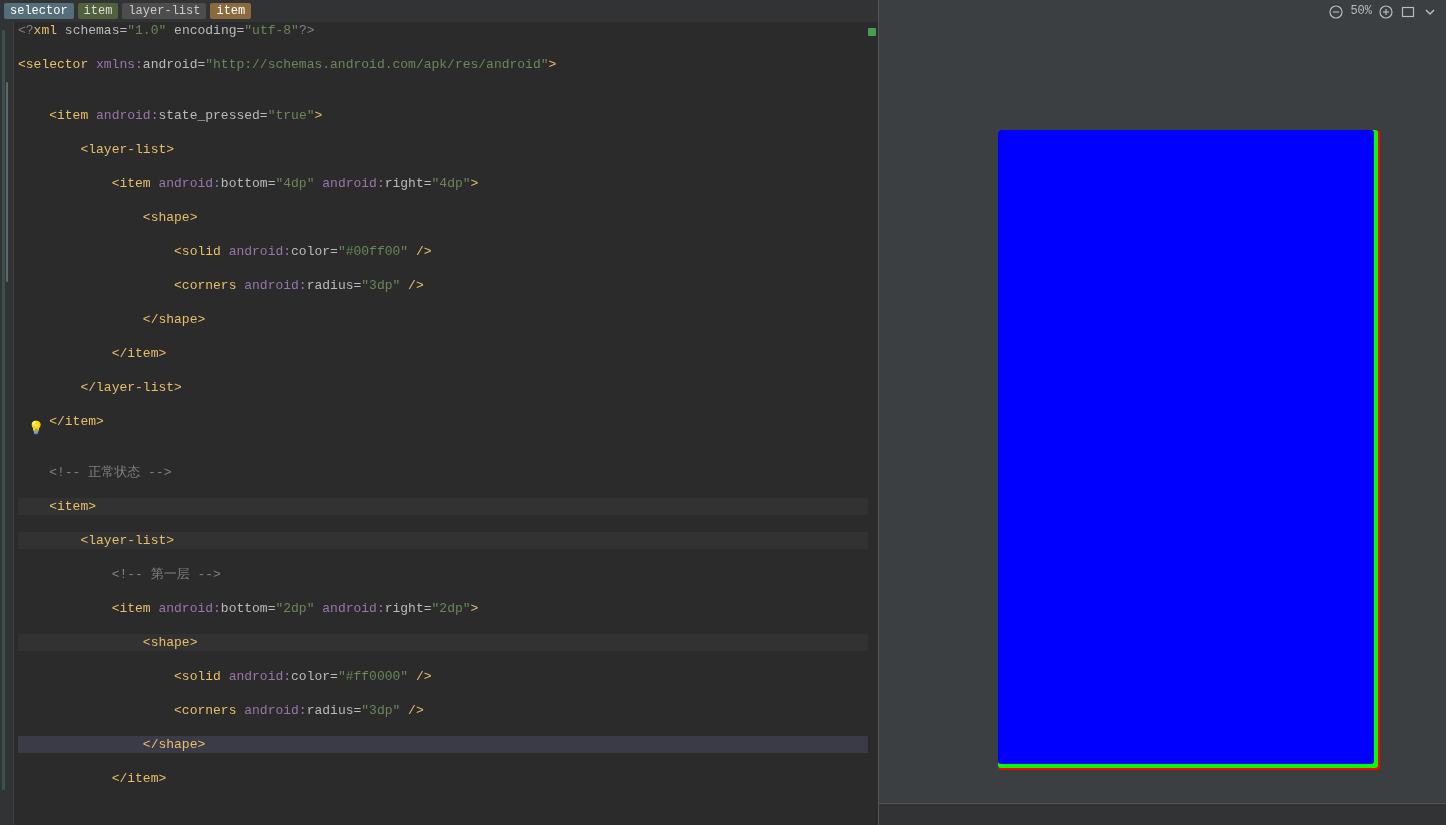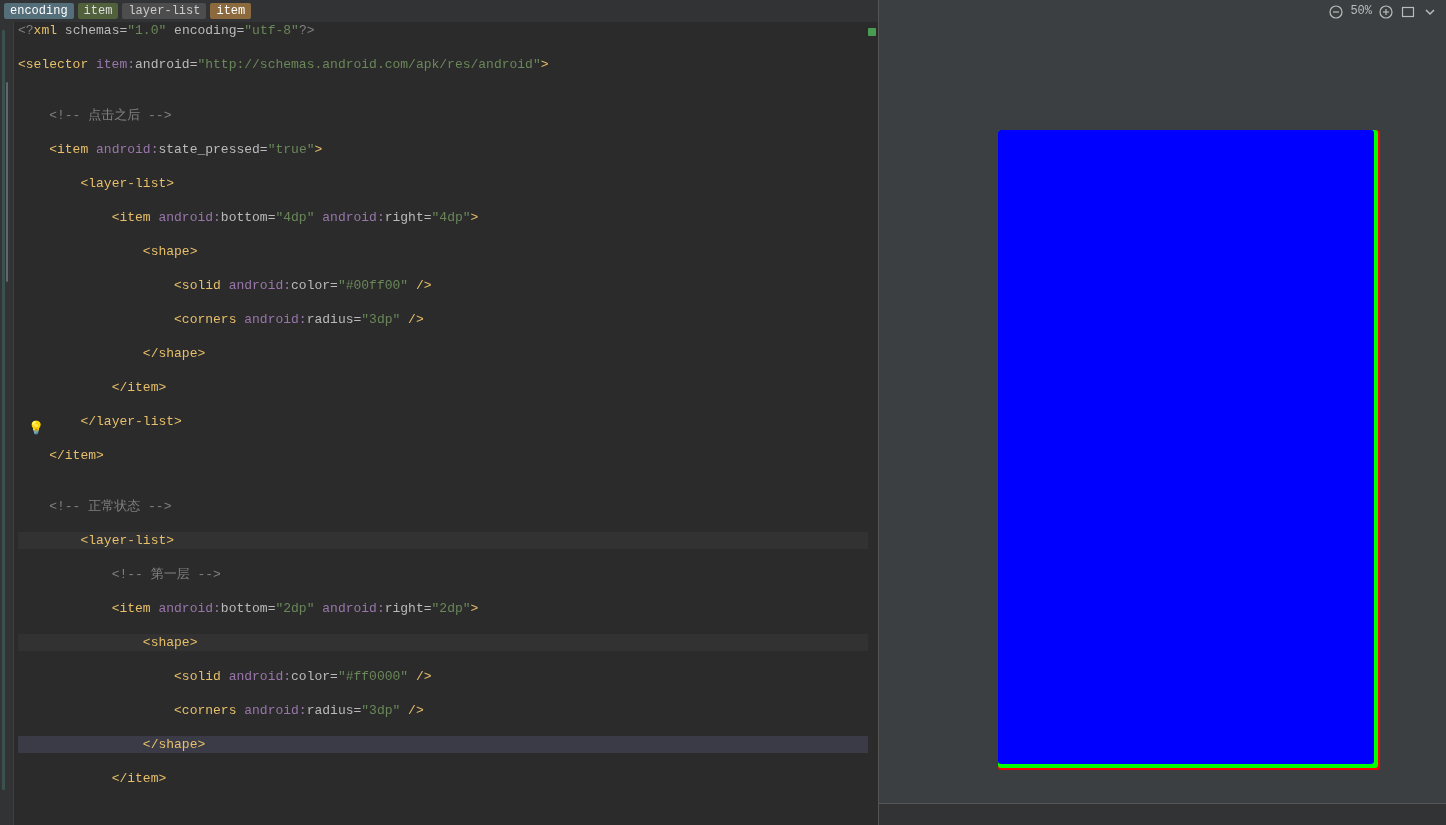--- a/index.html
+++ b/index.html
@@ -130,47 +130,47 @@
     width: 8px; height: 8px;
     background: #499c54;
     border-radius: 1px;
   }
 </style>
 </head>
 <body>
 
 <div class="editor-panel">
   <div class="breadcrumb">
-    <span class="breadcrumb-item bc0">encoding</span>
+    <span class="breadcrumb-item bc0">selector</span>
     <span class="breadcrumb-item bc1">item</span>
     <span class="breadcrumb-item bc2">layer-list</span>
     <span class="breadcrumb-item bc3">item</span>
   </div>
   <div class="scroll-check"></div>
   <div class="gutter" style="width:14px;">
     <div class="gutter-stripe" style="top:8px;height:760px;background:#3b514d;"></div>
     <div class="gutter-stripe" style="top:60px;height:200px;background:#5e686e;left:6px;width:2px;"></div>
     <span class="gutter-bulb">💡</span>
   </div>
   <div class="code-area" id="code-area"><span class="code-line "><span class="cmt">&lt;?</span><span class="tag">xml </span><span class="attr">schemas=</span><span class="str">"1.0"</span> <span class="attr">encoding=</span><span class="str">"utf-8"</span><span class="cmt">?&gt;</span></span>
-<span class="code-line "><span class="tag">&lt;selector </span><span class="attrns">item:</span><span class="attr">android=</span><span class="str">"http://schemas.android.com/apk/res/android"</span><span class="tag">&gt;</span></span>
+<span class="code-line "><span class="tag">&lt;selector </span><span class="attrns">xmlns:</span><span class="attr">android=</span><span class="str">"http://schemas.android.com/apk/res/android"</span><span class="tag">&gt;</span></span>
 <span class="code-line "></span>
-<span class="code-line ">    <span class="cmt">&lt;!-- 点击之后 --&gt;</span></span>
 <span class="code-line ">    <span class="tag">&lt;item </span><span class="attrns">android:</span><span class="attr">state_pressed=</span><span class="str">"true"</span><span class="tag">&gt;</span></span>
 <span class="code-line ">        <span class="tag">&lt;layer-list&gt;</span></span>
 <span class="code-line ">            <span class="tag">&lt;item </span><span class="attrns">android:</span><span class="attr">bottom=</span><span class="str">"4dp"</span> <span class="attrns">android:</span><span class="attr">right=</span><span class="str">"4dp"</span><span class="tag">&gt;</span></span>
 <span class="code-line ">                <span class="tag">&lt;shape&gt;</span></span>
 <span class="code-line ">                    <span class="tag">&lt;solid </span><span class="attrns">android:</span><span class="attr">color=</span><span class="str">"#00ff00"</span><span class="tag"> /&gt;</span></span>
 <span class="code-line ">                    <span class="tag">&lt;corners </span><span class="attrns">android:</span><span class="attr">radius=</span><span class="str">"3dp"</span><span class="tag"> /&gt;</span></span>
 <span class="code-line ">                <span class="tag">&lt;/shape&gt;</span></span>
 <span class="code-line ">            <span class="tag">&lt;/item&gt;</span></span>
 <span class="code-line ">        <span class="tag">&lt;/layer-list&gt;</span></span>
 <span class="code-line ">    <span class="tag">&lt;/item&gt;</span></span>
 <span class="code-line "></span>
 <span class="code-line ">    <span class="cmt">&lt;!-- 正常状态 --&gt;</span></span>
+<span class="code-line hl">    <span class="tag">&lt;item&gt;</span></span>
 <span class="code-line hl">        <span class="tag">&lt;layer-list&gt;</span></span>
 <span class="code-line ">            <span class="cmt">&lt;!-- 第一层 --&gt;</span></span>
 <span class="code-line ">            <span class="tag">&lt;item </span><span class="attrns">android:</span><span class="attr">bottom=</span><span class="str">"2dp"</span> <span class="attrns">android:</span><span class="attr">right=</span><span class="str">"2dp"</span><span class="tag">&gt;</span></span>
 <span class="code-line hl">                <span class="tag">&lt;shape&gt;</span></span>
 <span class="code-line ">                    <span class="tag">&lt;solid </span><span class="attrns">android:</span><span class="attr">color=</span><span class="str">"#ff0000"</span><span class="tag"> /&gt;</span></span>
 <span class="code-line ">                    <span class="tag">&lt;corners </span><span class="attrns">android:</span><span class="attr">radius=</span><span class="str">"3dp"</span><span class="tag"> /&gt;</span></span>
 <span class="code-line sel">                <span class="tag">&lt;/shape&gt;</span></span>
 <span class="code-line ">            <span class="tag">&lt;/item&gt;</span></span>
 
 

